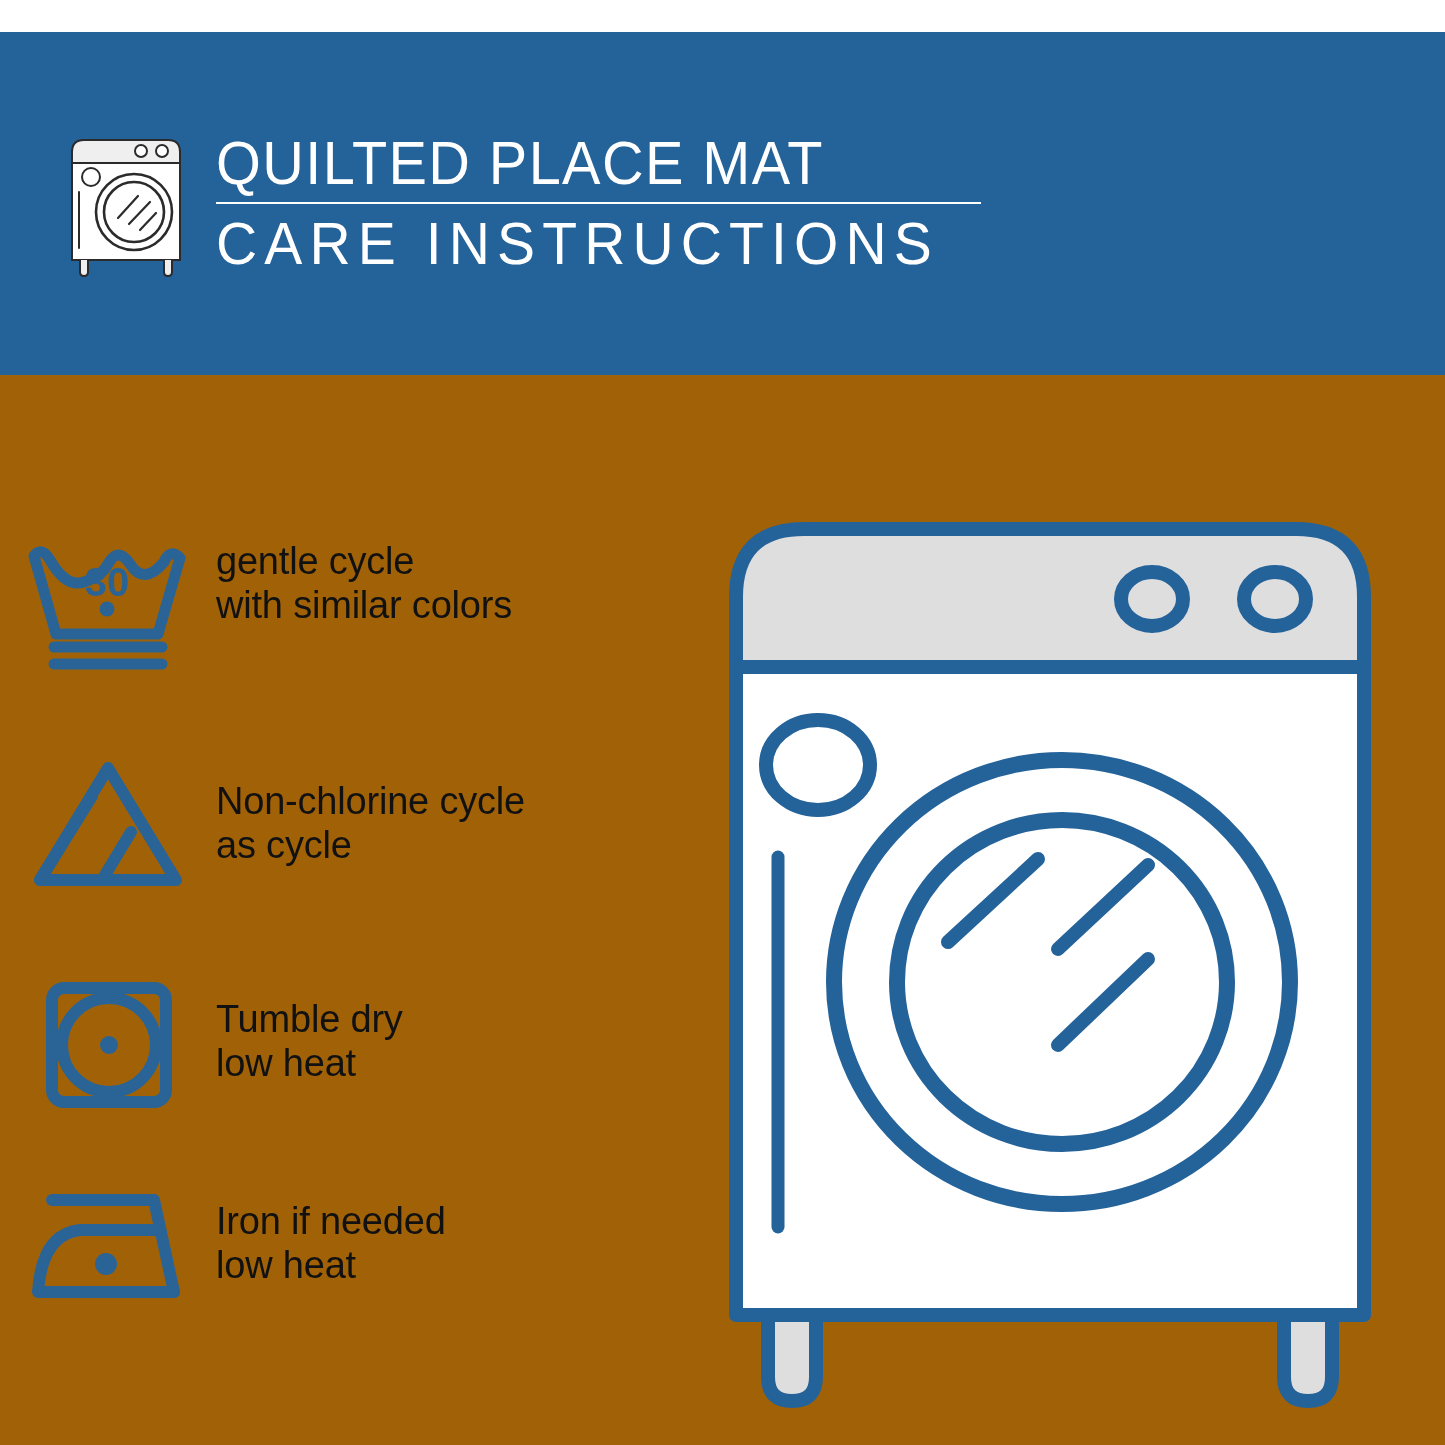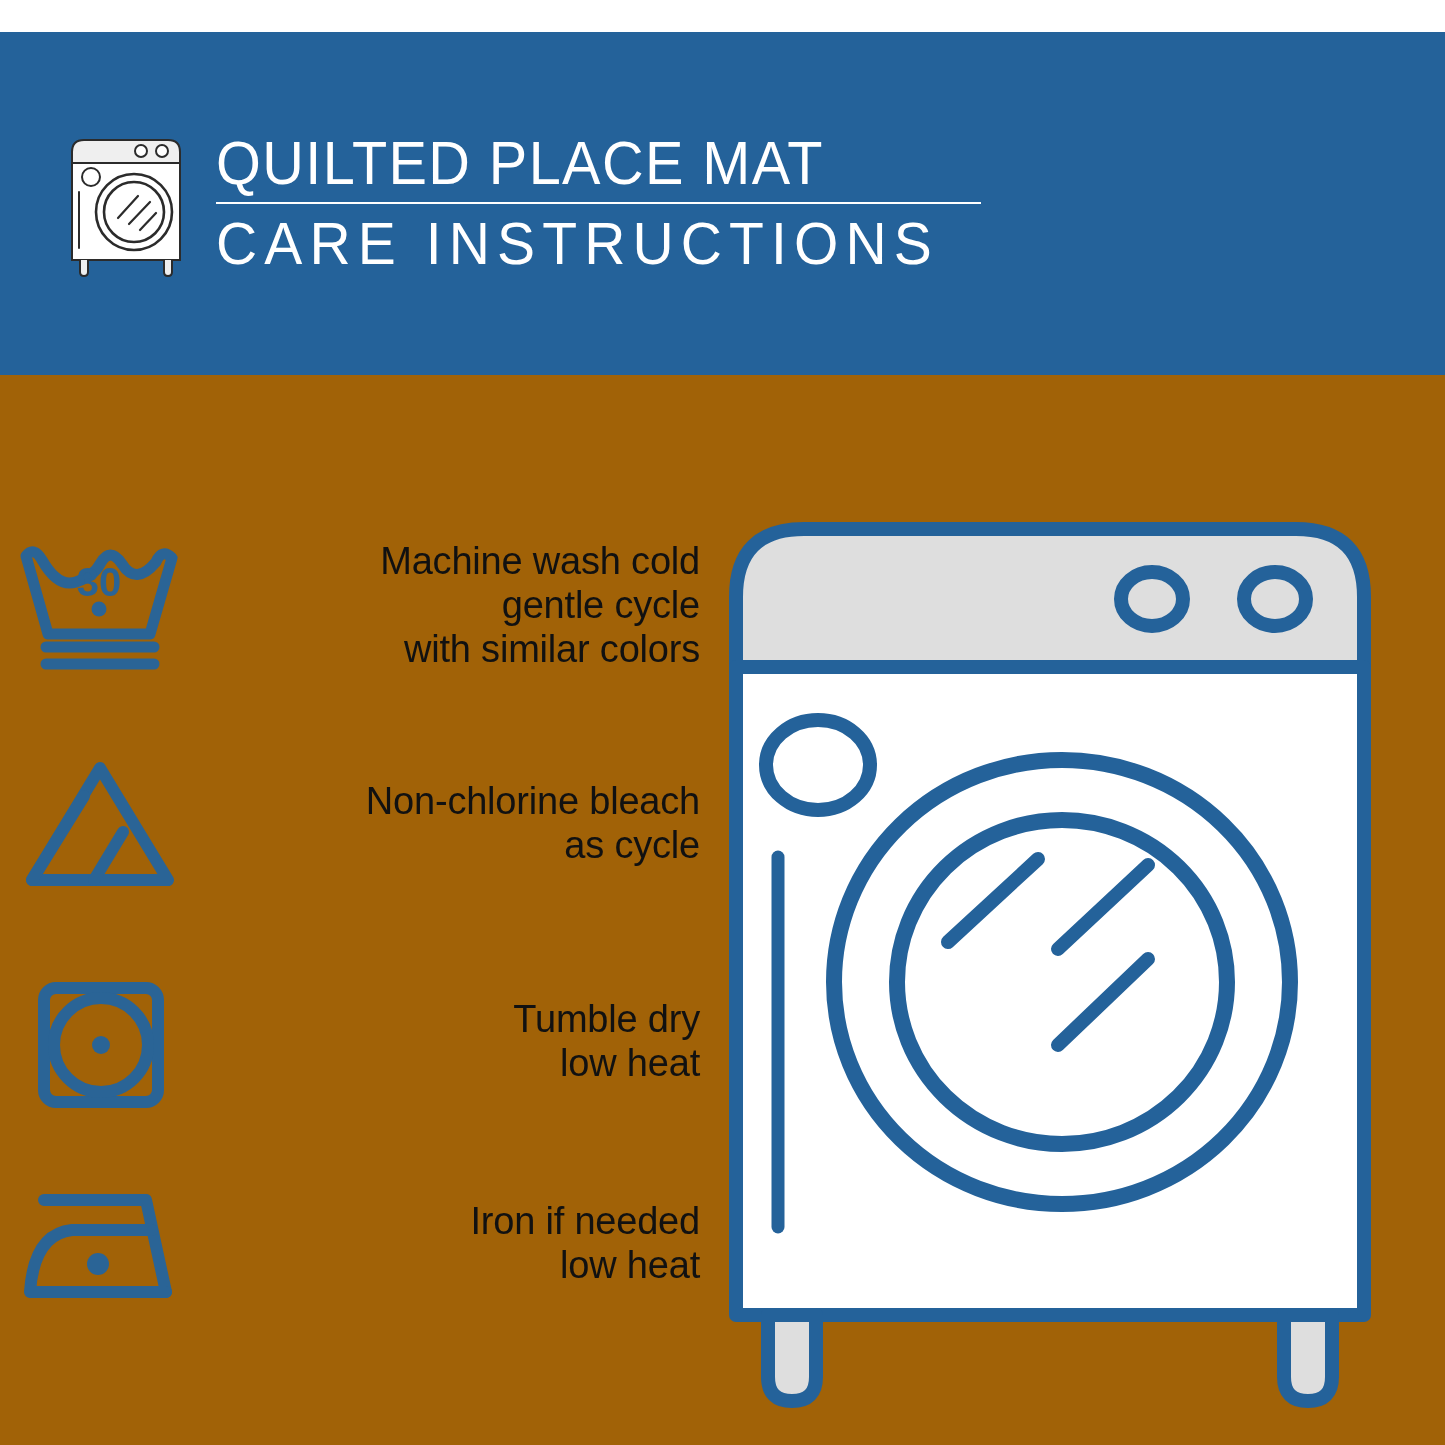--- a/index.html
+++ b/index.html
@@ -82,25 +82,24 @@
   
   .care-list {
     position: absolute;
     left: 0;
     top: 343px;
     width: 700px;
     height: 1102px;
   }
   .care-row {
     position: absolute;
-    left: 0;
+    left: 8px;
     width: 700px;
     display: flex;
     align-items: flex-start;
-    text-align: right;
   }
   .care-row.r0 { top: 150px; }
   .care-row.r1 { top: 372px; }
   .care-row.r2 { top: 590px; }
   .care-row.r3 { top: 792px; }
 
   .care-symbol {
     flex: 0 0 200px;
     width: 200px;
     height: 160px;
@@ -193,38 +192,37 @@
             <line x1="36" y1="117" x2="144" y2="117"></line>
             <line x1="36" y1="134" x2="144" y2="134"></line>
           </g>
 
           <text x="89" y="66" fill="#2A6496" font-family="'Liberation Sans',sans-serif" font-size="40" font-weight="bold" text-anchor="middle">30</text>
 
           <circle cx="89" cy="79" r="7.5" fill="#2A6496"></circle>
         </svg>
       </div>
       <div class="care-text">
-        <span class="ln">Machine wash cold</span>
         <span class="ln">gentle cycle</span>
         <span class="ln">with similar colors</span>
       </div>
     </div>
 
     <div class="care-row r1">
       <div class="care-symbol">
         <svg viewBox="0 0 180 150" width="180" height="150" aria-hidden="true">
           <g fill="none" stroke="#2A6496" stroke-width="12" stroke-linecap="round" stroke-linejoin="round">
             <path d="M90 16 L158 128 L22 128 Z"></path>
             <line x1="74" y1="44" x2="22" y2="128"></line>
             <line x1="113" y1="80" x2="84" y2="128"></line>
           </g>
         </svg>
       </div>
       <div class="care-text">
-        <span class="ln">Non-chlorine bleach</span>
+        <span class="ln">Non-chlorine cycle</span>
         <span class="ln">as cycle</span>
       </div>
     </div>
 
     <div class="care-row r2">
       <div class="care-symbol">
         <svg viewBox="0 0 180 150" width="180" height="150" aria-hidden="true">
           <rect x="34" y="18" width="114" height="114" rx="12" ry="12" fill="none" stroke="#2A6496" stroke-width="12"></rect>
           <circle cx="91" cy="75" r="47" fill="none" stroke="#2A6496" stroke-width="12"></circle>
           <circle cx="91" cy="75" r="9" fill="#2A6496"></circle>

